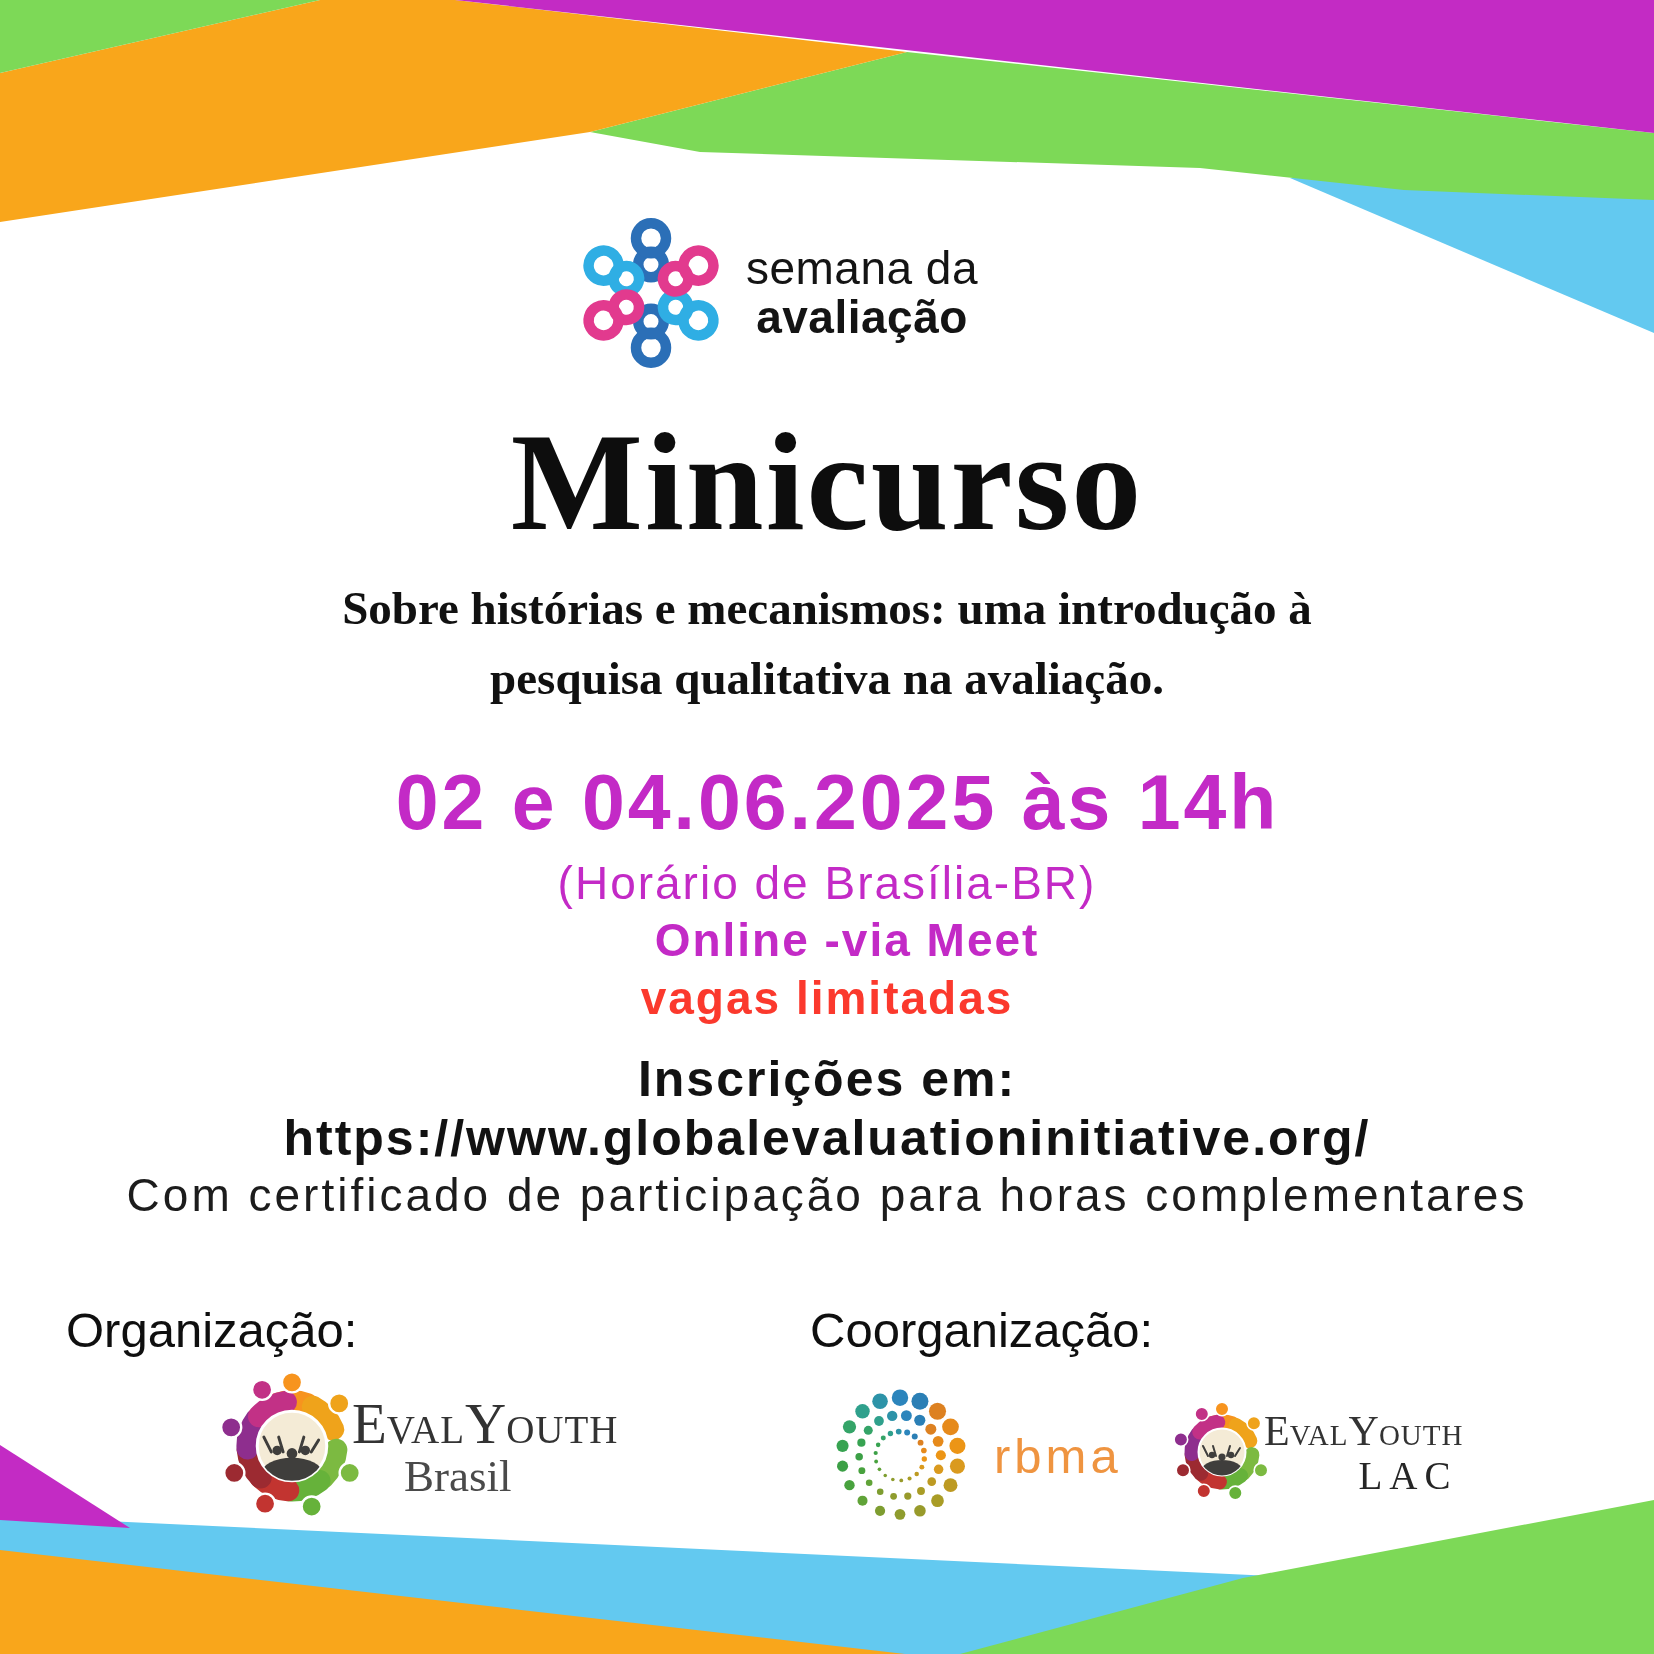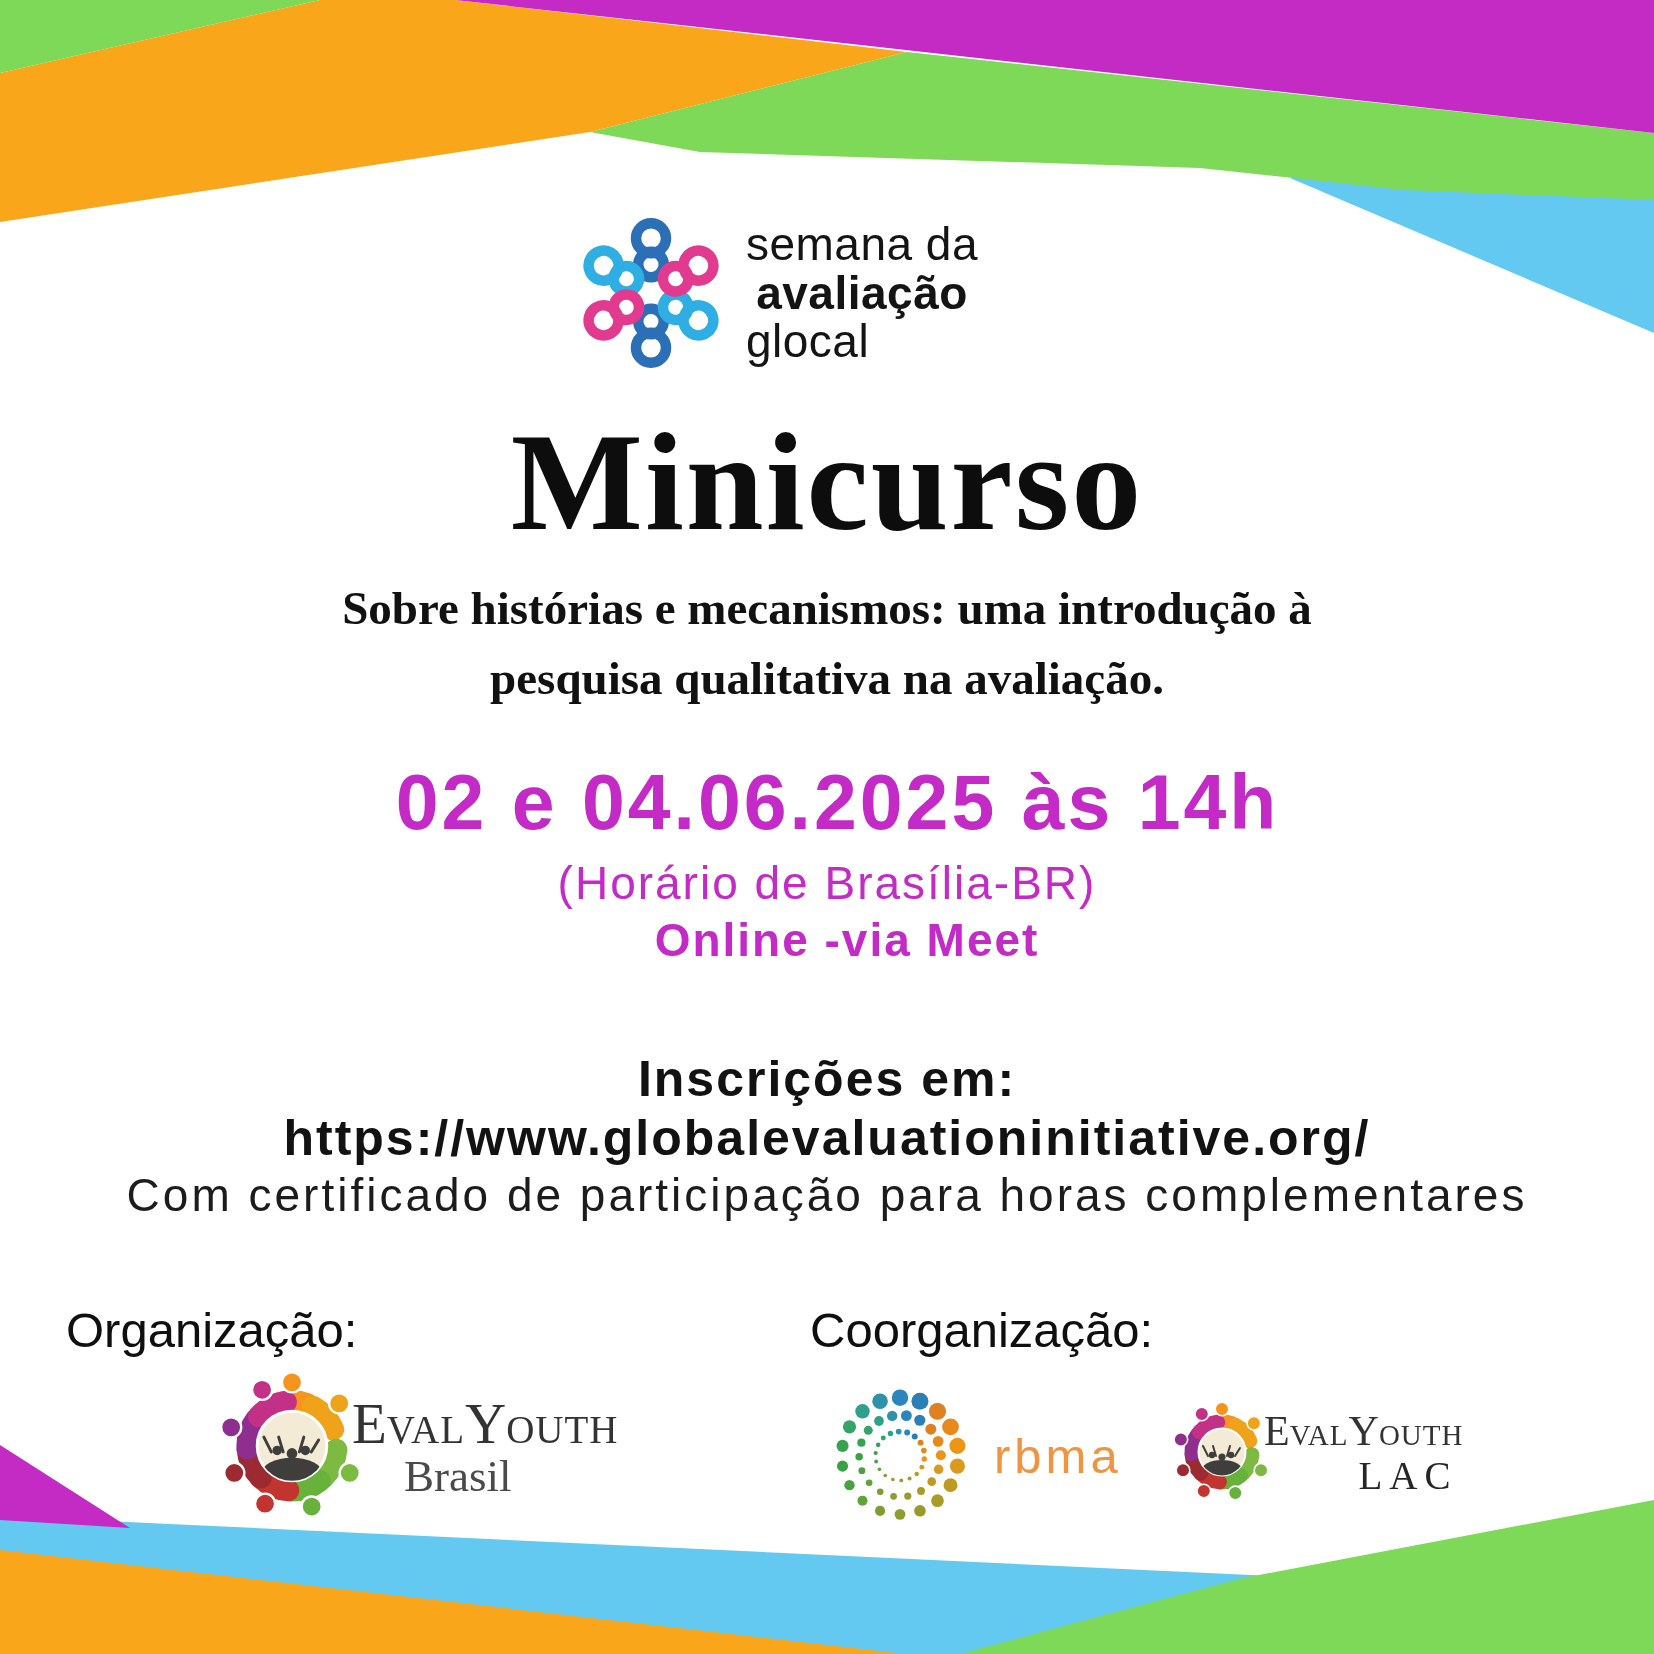--- a/index.html
+++ b/index.html
@@ -133,34 +133,34 @@
           </g>
           <g style="stroke:var(--logo-pink)" transform="rotate(240,50,50)">
             <circle cx="50" cy="31" r="8.5"></circle>
               <circle cx="50" cy="13.5" r="10"></circle>
           </g>
         </g>
       </svg>
       <div class="brand-text">
         <div>semana da</div>
         <div class="bold">avaliação</div>
-        <div>glocal</div>
       </div>
     </div>
   </div>
 
   <h1 class="layer title">Minicurso</h1>
   <div class="layer subtitle">
     <div>Sobre histórias e mecanismos: uma introdução à</div>
     <div>pesquisa qualitativa na avaliação.</div>
   </div>
 
   <div class="layer date">02 e 04.06.2025 às 14h</div>
   <div class="layer tz">(Horário de Brasília-BR)</div>
   <div class="layer mode">Online -via Meet</div>
+  <div class="layer slots">vagas limitadas</div>
 
   <div class="layer insc">Inscrições em:</div>
   <div class="layer url">https://www.globalevaluationinitiative.org/</div>
   <div class="layer cert">Com certificado de participação para horas complementares</div>
 
   <div class="org-label">Organização:</div>
   <div class="coorg-label">Coorganização:</div>
 
   <div class="brasil-logo">
     <svg width="148" height="148" viewBox="0 0 100 100">

